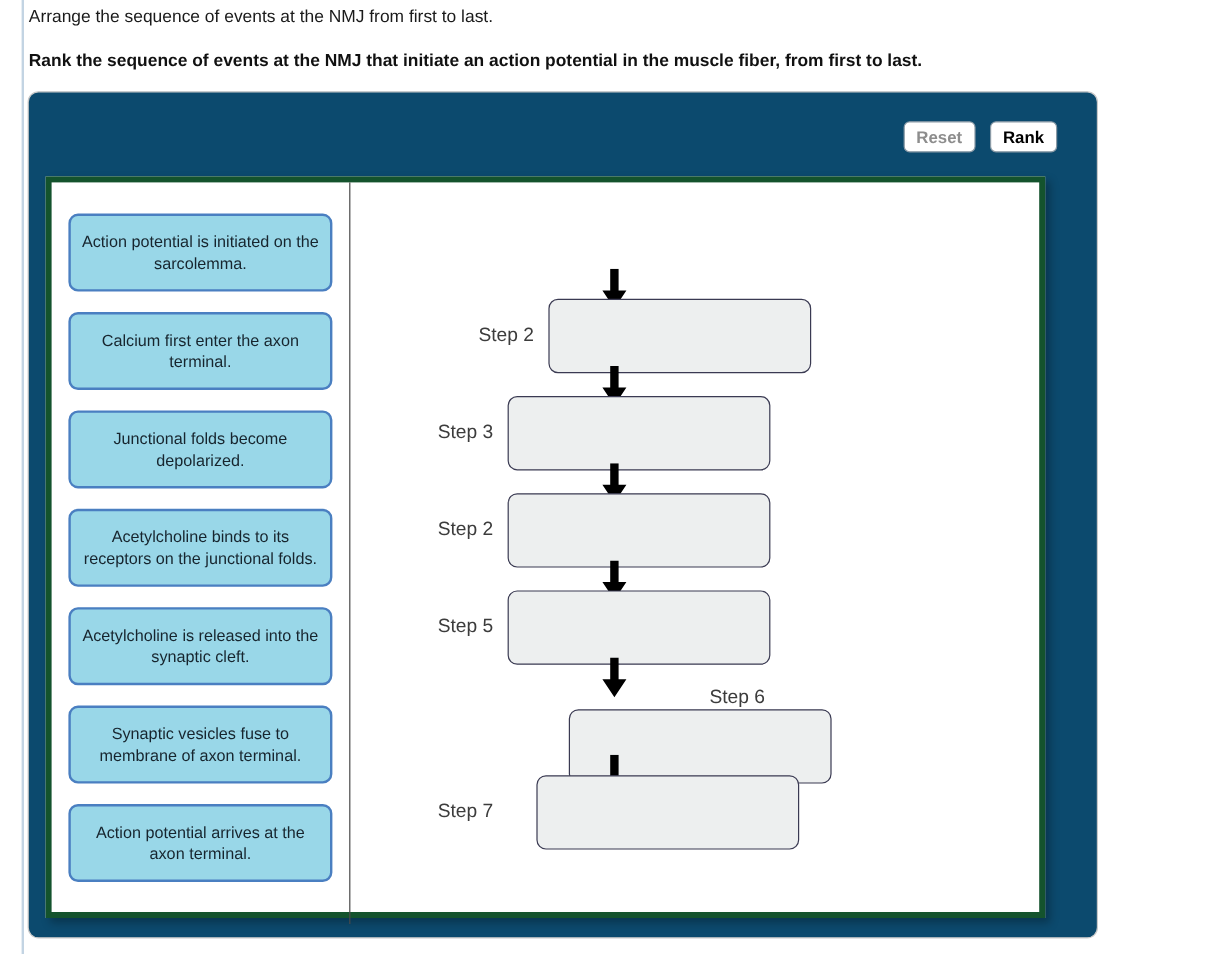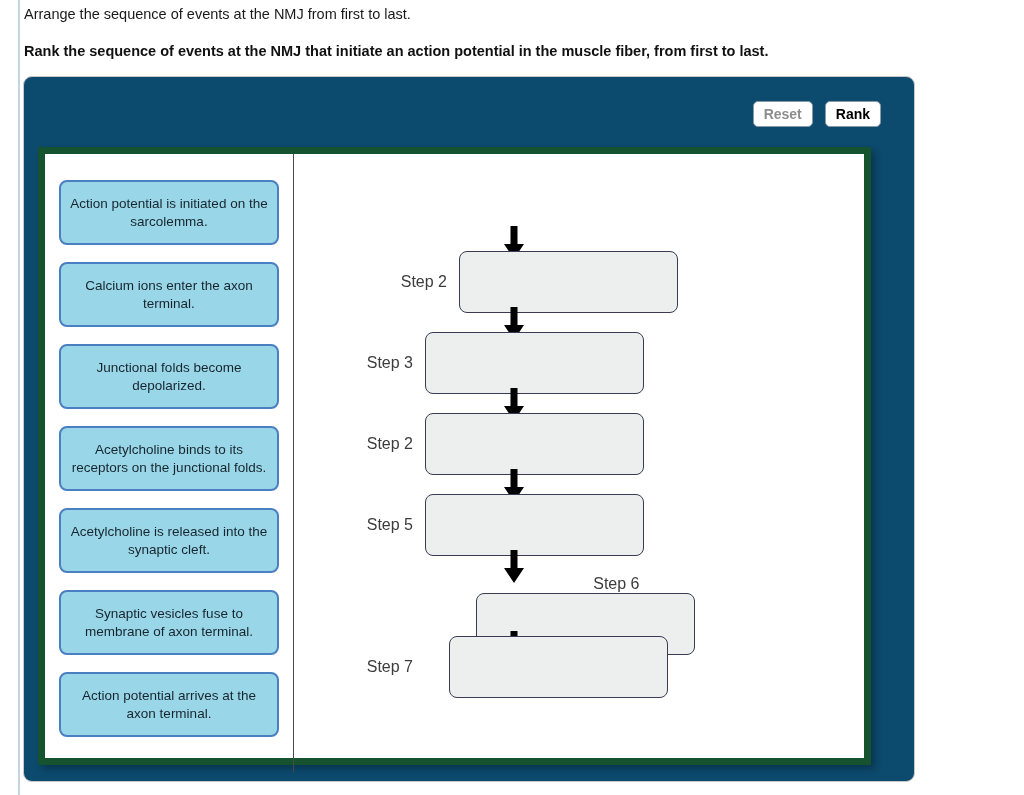--- a/index.html
+++ b/index.html
@@ -91,21 +91,21 @@
   }
 
   
   .workspace {
     position: absolute;
     left: 14px;
     top: 70px;
     width: 833px;
     height: 618px;
     background: #ffffff;
-    border: 7px solid #14532d;
+    border: 5px solid #14532d;
     box-shadow: 4px 4px 7px rgba(0,0,0,0.28);
   }
   .divider {
     position: absolute;
     left: 248px;
     top: 0;
     width: 1px;
     height: 618px;
     background: #4a4a4a;
   }
@@ -193,21 +193,21 @@
   <div class="toolbar">
     <div class="tool-btn disabled">Reset</div>
     <div class="tool-btn">Rank</div>
   </div>
 
   <div class="workspace">
     <div class="divider"></div>
 
     <div class="bank" id="bank">
         <div class="bank-item">Action potential is initiated on the sarcolemma.</div>
-        <div class="bank-item">Calcium ions enter the axon terminal.</div>
+        <div class="bank-item">Calcium first enter the axon terminal.</div>
         <div class="bank-item">Junctional folds become depolarized.</div>
         <div class="bank-item">Acetylcholine binds to its receptors on the junctional folds.</div>
         <div class="bank-item">Acetylcholine is released into the synaptic cleft.</div>
         <div class="bank-item">Synaptic vesicles fuse to membrane of axon terminal.</div>
         <div class="bank-item">Action potential arrives at the axon terminal.</div>
       </div>
 
     <div class="steps" id="steps">
         <div class="arrow-row" style="top: 56px;">
           <svg class="arrow-glyph" viewBox="0 0 22 34" xmlns="http://www.w3.org/2000/svg">
@@ -252,20 +252,20 @@
         </div>
         <div class="step-row" style="top: 405px; flex-direction: column;">
           <div class="step-label">Step 6</div>
           <div class="dropzone"></div>
         </div>
         <div class="arrow-row" style="top: 461px;">
           <svg class="arrow-glyph" viewBox="0 0 22 34" xmlns="http://www.w3.org/2000/svg">
             <polygon points="7.5,0 14.5,0 14.5,18 21,18 11,33 1,18 7.5,18" fill="#000000"></polygon>
           </svg>
         </div>
-        <div class="step-row" style="top: 466px; gap: 24px;">
+        <div class="step-row" style="top: 478px; gap: 24px;">
           <div class="step-label">Step 7</div>
           <div class="dropzone"></div>
         </div>
       </div>
   </div>
 
 </div>
 
 </body></html>

